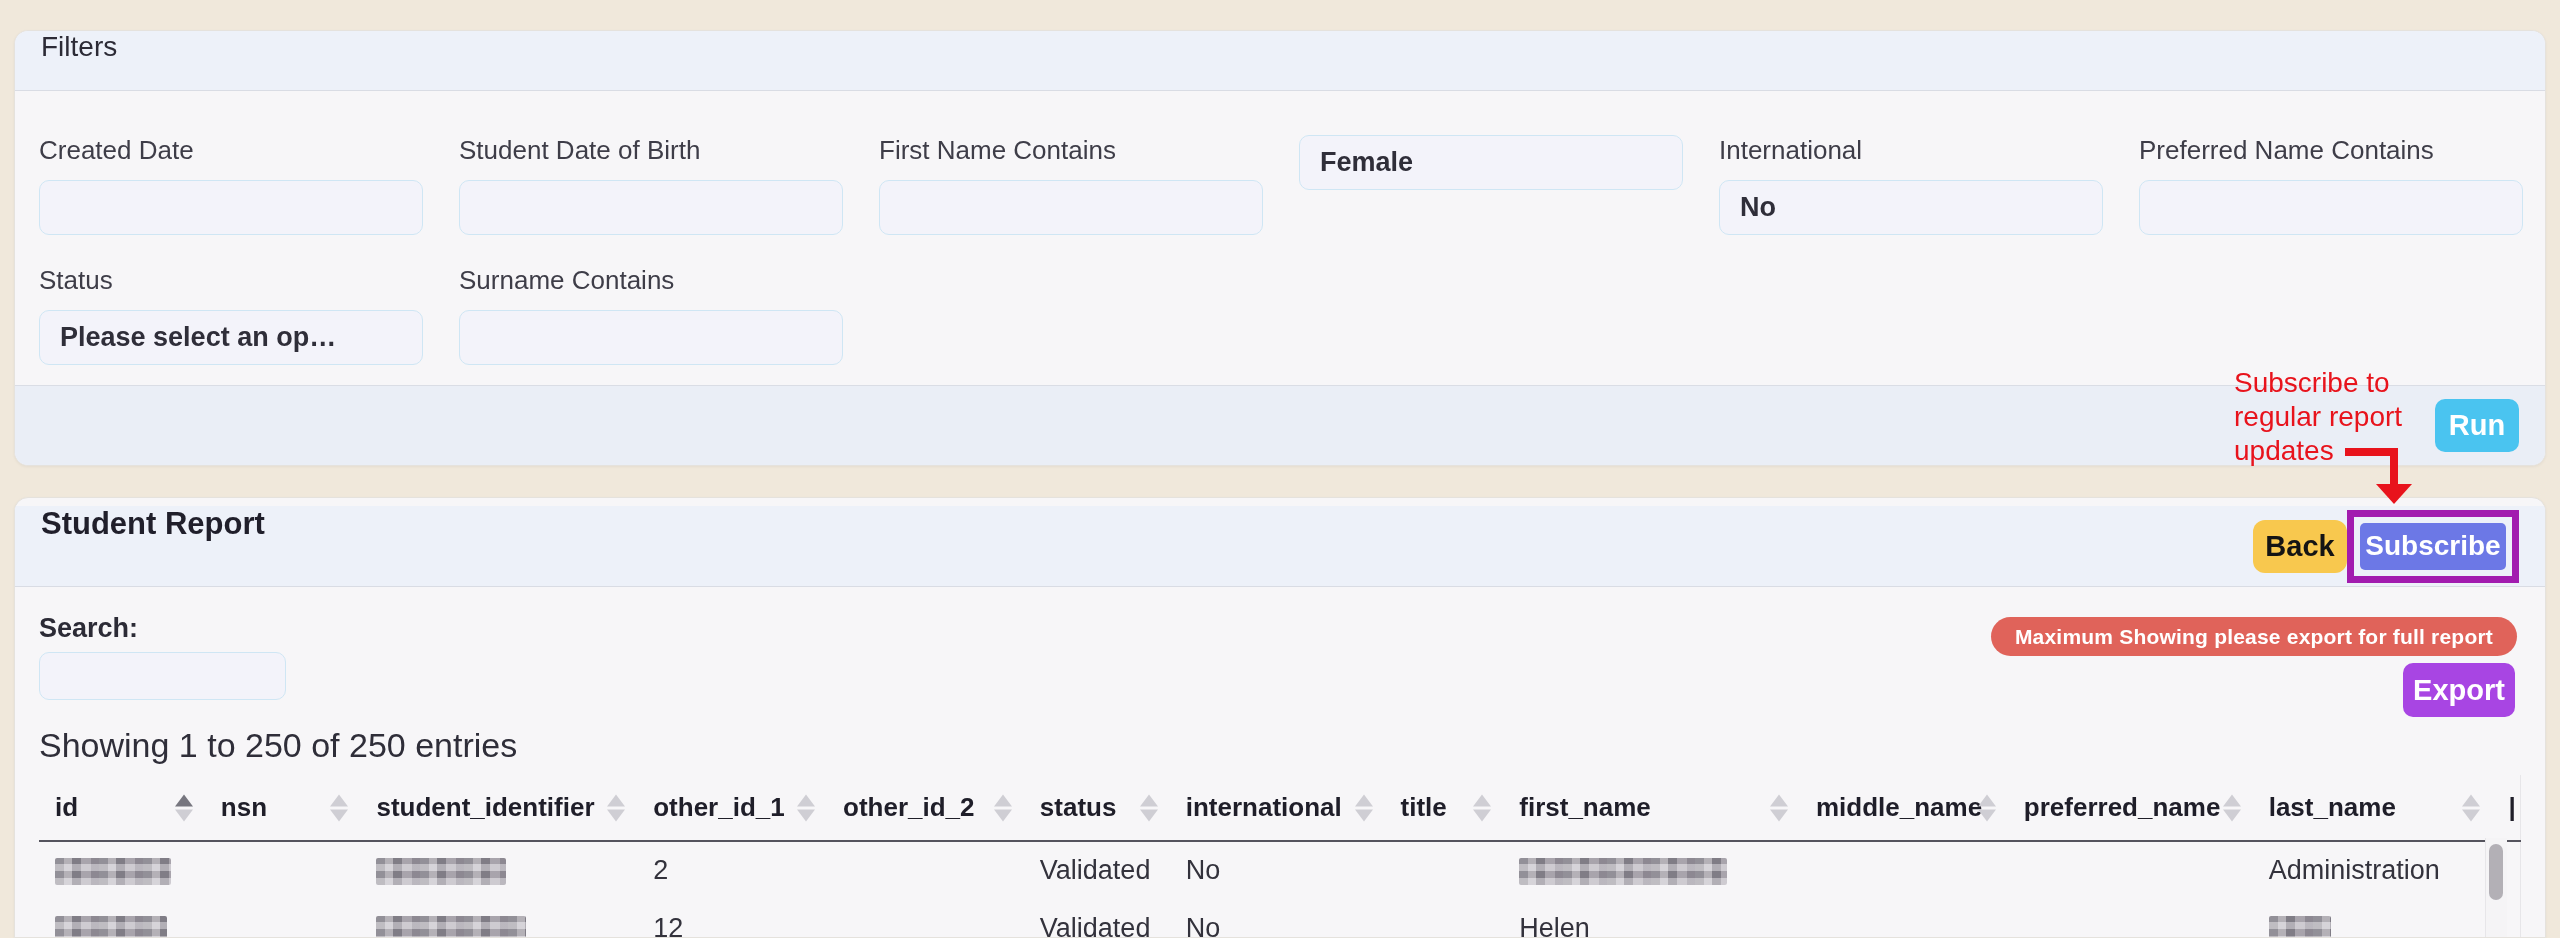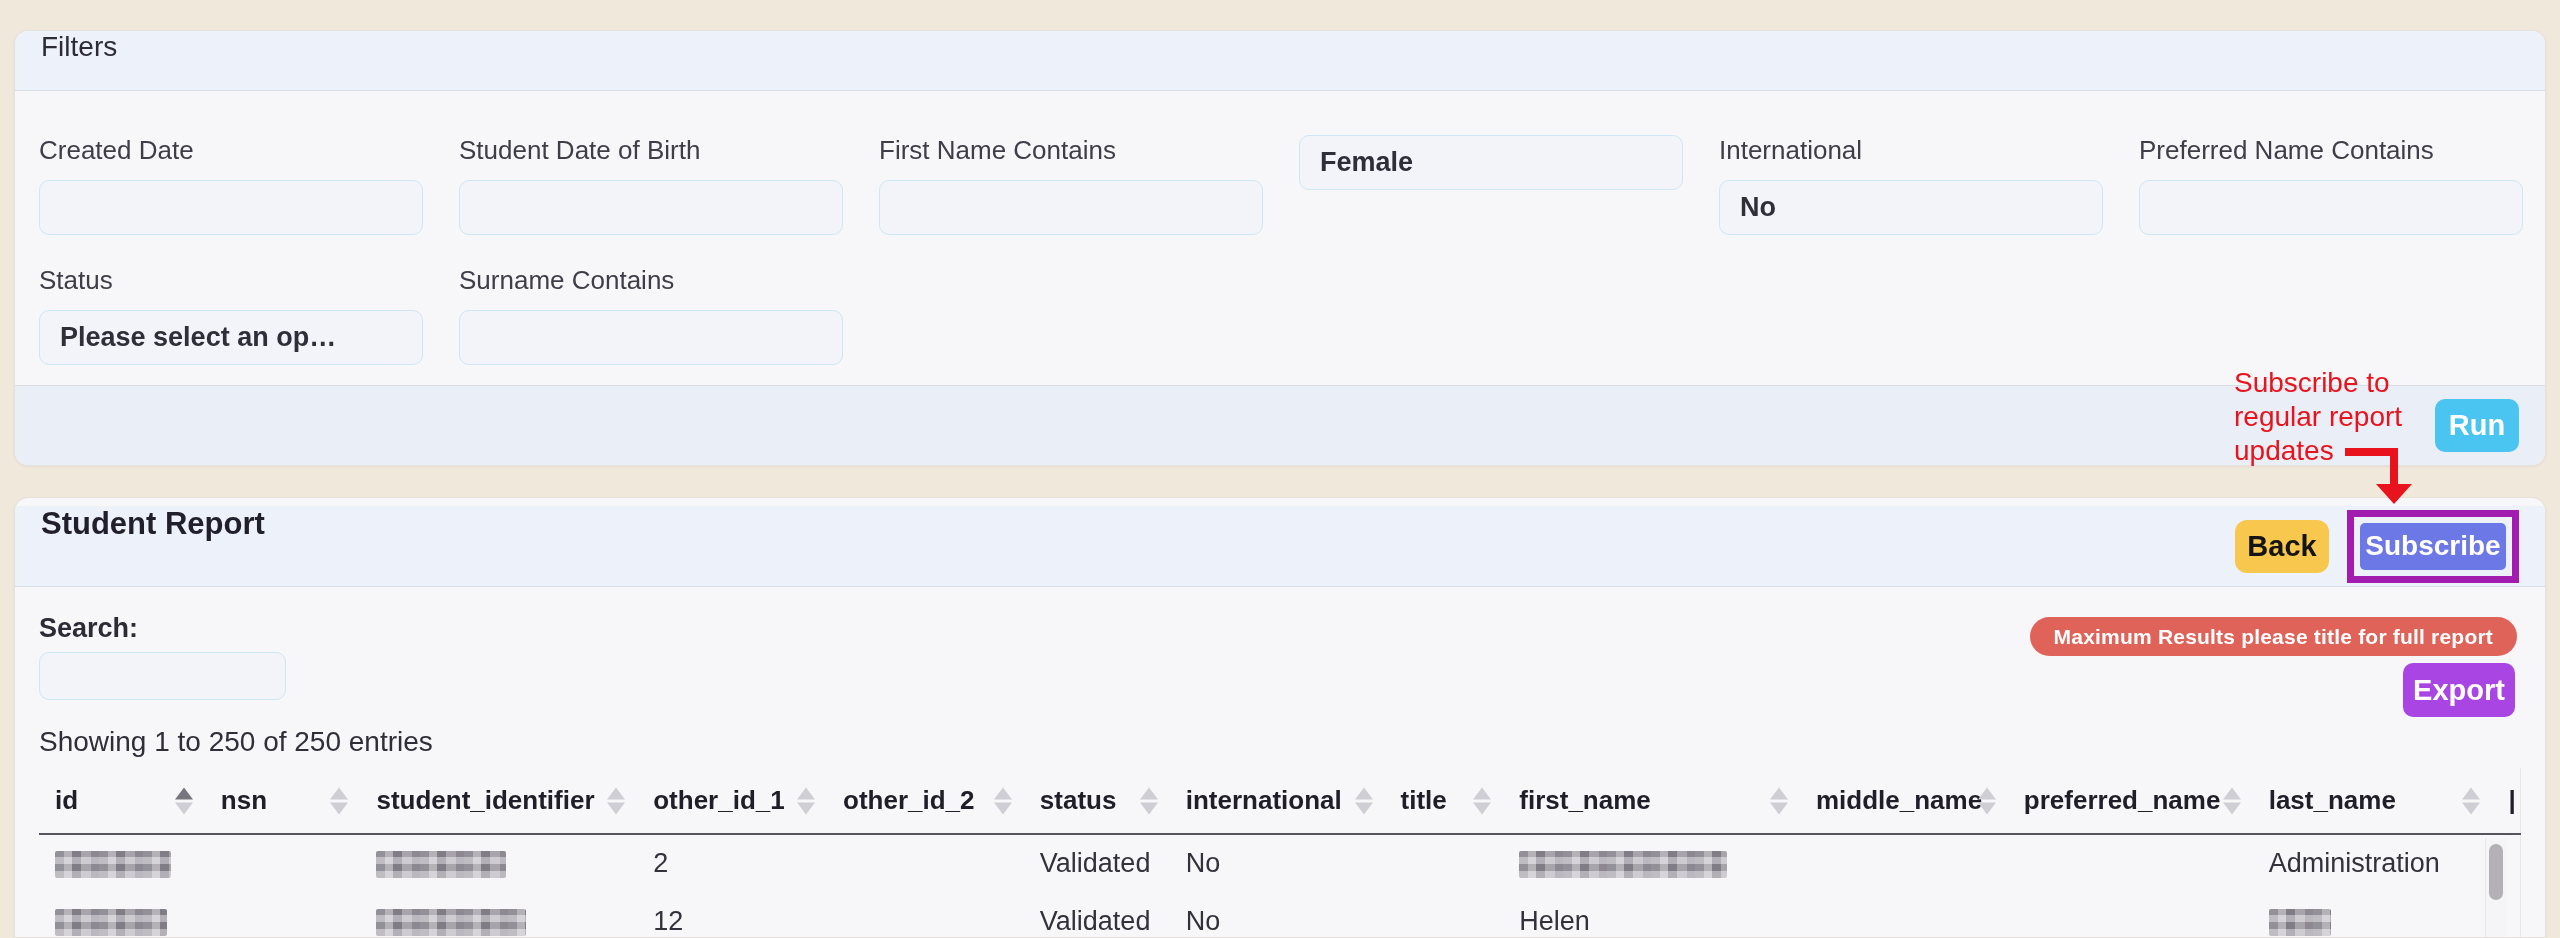--- a/index.html
+++ b/index.html
@@ -46,21 +46,21 @@
     display:flex; align-items:center; justify-content:flex-end; padding-right:26px;
   }
 
   
   .btn { border:none; cursor:pointer; font-family:inherit; font-weight:700; border-radius:12px; }
   .btn-run       { width:84px; height:53px; background:#4ac4f0; color:#fff; font-size:29px;border-radius:10px; }
   .btn-back      { width:94px; height:53px; background:#f8c84e; color:#141414; font-size:29px; }
   .btn-subscribe { width:146px; height:47px; background:#6c78e6; color:#fff; font-size:28px; border-radius:5px; }
   .btn-export    { width:112px; height:54px; background:#a845e3; color:#fff; font-size:29px; border-radius:10px; }
 
-  .header-actions { display:flex; align-items:center; gap:18px; }
+  .header-actions { display:flex; align-items:center; }
   .subscribe-wrap { border:7px solid #a21caf; padding:6px; background:transparent; }
 
   
   .annotation-text {
     position:absolute; left:2234px; top:366px; width:210px;
     color:#e8131c; font-size:28px; line-height:34px; font-weight:500; z-index:20;
   }
   .arrow-h   { position:absolute; left:2345px; top:448px; width:53px; height:8px;  background:#e8131c; z-index:20; }
   .arrow-v   { position:absolute; left:2390px; top:448px; width:8px;  height:38px; background:#e8131c; z-index:20; }
   .arrow-head{
@@ -77,21 +77,21 @@
     background:#f3f3fa; border:1px solid #cfe6f4; border-radius:10px;
     font-size:26px; padding:0 16px; color:#2f2e39; outline:none; font-family:inherit;
   }
   .max-badge {
     position:absolute; top:30px; right:28px; height:39px;
     background:#e0635a; color:#fff; border-radius:20px;
     display:flex; align-items:center; padding:0 24px;
     font-size:21px; font-weight:700; letter-spacing:.2px;
   }
   .export-pos { position:absolute; top:76px; right:30px; }
-  .showing { margin-top:26px; font-size:28px; color:#2f2e39; }
+  .showing { margin-top:26px; font-size:34px; color:#2f2e39; }
 
   
   table { border-collapse:collapse; table-layout:fixed; margin-top:10px; border-right:1px solid #e7e6e9; }
   th {
     font-size:26px; font-weight:700; color:#1f1e29; text-align:left;
     padding:17px 0 17px 16px; position:relative; white-space:nowrap;
     border-bottom:2px solid #55545e;
   }
   td { font-size:27px; color:#33323c; height:58px; padding-left:16px; white-space:nowrap; overflow:hidden; }
   .sort { position:absolute; right:12px; top:50%; transform:translateY(-50%); display:flex; flex-direction:column; align-items:center; }
@@ -168,21 +168,21 @@
     <div class="header-actions">
       <button class="btn btn-back">Back</button>
       <div class="subscribe-wrap">
         <button class="btn btn-subscribe">Subscribe</button>
       </div>
     </div>
   </div>
   <div class="report-body">
     <label class="search-label">Search:</label>
     <input class="search-input" type="text" value="" style="">
-    <div class="max-badge">Maximum Results please title for full report</div>
+    <div class="max-badge">Maximum Showing please export for full report</div>
     <button class="btn btn-export export-pos">Export</button>
     <div class="showing">Showing 1 to 250 of 250 entries</div>
 
     <table id="reportTable">
       <colgroup id="tableCols">
           <col style="width: 166px;">
           <col style="width: 156px;">
           <col style="width: 277px;">
           <col style="width: 190px;">
           <col style="width: 197px;">

